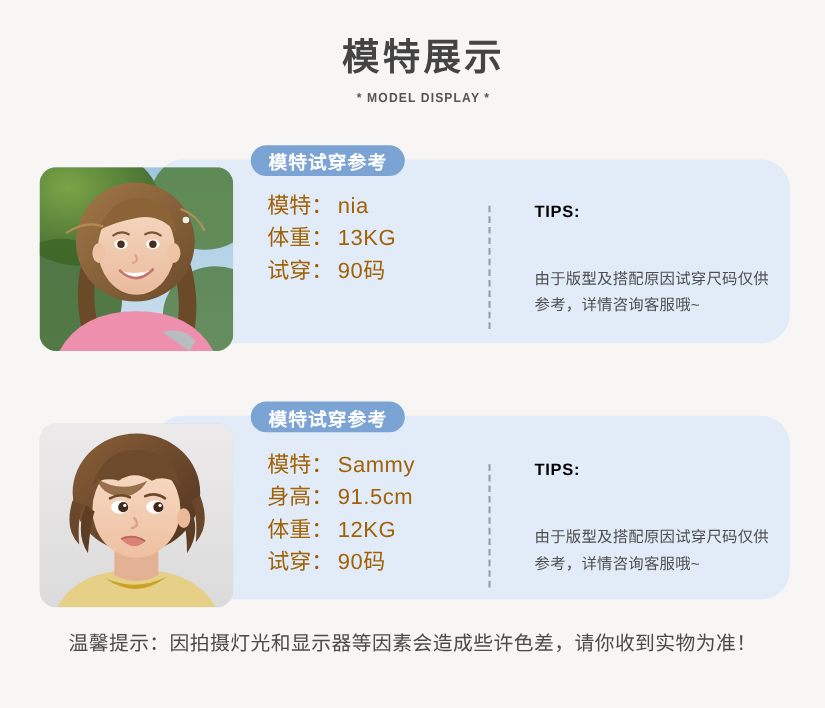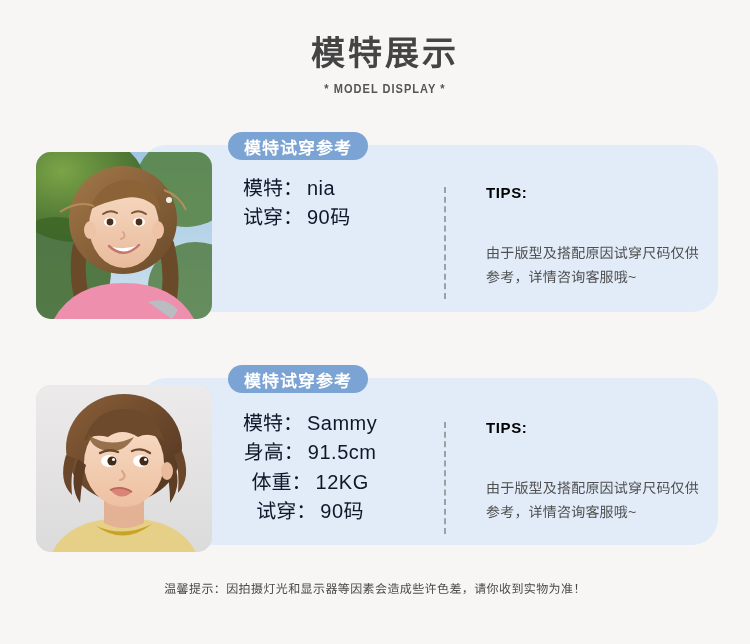--- a/index.html
+++ b/index.html
@@ -94,21 +94,21 @@
 
   .specs {
     position: absolute;
     left: 243px;
     top: 42px;
     z-index: 2;
   }
 
   .spec-row {
     font-size: 20px;
-    color: #0f172a;
+    color: #a16207;
     line-height: 1.47;
     white-space: nowrap;
     letter-spacing: 0.5px;
   }
   .spec-row .spec-label { letter-spacing: 0px; }
   .spec-row .spec-value { margin-left: 4px; }
 
   .divider {
     position: absolute;
     left: 444px;
@@ -137,32 +137,32 @@
 
   .tips-body {
     font-size: 14px;
     color: #4f4f4f;
     line-height: 1.72;
     letter-spacing: 0.2px;
     margin-top: 40px;
   }
 
   
-  .card-2 .specs { top: 44px; text-align: center; }
+  .card-2 .specs { top: 44px; }
   .card-2 .tips  { top: 54px; }
   .card-2 .divider { top: 57px; }
 
   
   .footer-note {
     position: absolute;
     left: 0;
     right: 0;
     bottom: 48px;
     text-align: center;
-    font-size: 12px;
+    font-size: 18px;
     color: #4b4b4b;
     letter-spacing: 0.4px;
   }
 </style>
 </head>
 <body>
 
 <div class="header">
   <div class="page-title">模特展示</div>
   <div class="page-subtitle">* MODEL DISPLAY *</div>
@@ -228,20 +228,23 @@
       <path d="M128 38 q16 6 22 20" stroke="#b98e58" stroke-width="2" fill="none" opacity="0.9"></path>
       <circle cx="133" cy="48" r="3" fill="#f2efe6"></circle>
     </svg>
   </div>
 
   <div class="badge">模特试穿参考</div>
 
   <div class="specs">
     <div class="spec-row">
       <span class="spec-label">模特：</span><span class="spec-value">nia</span>
+    </div>
+    <div class="spec-row">
+      <span class="spec-label">体重：</span><span class="spec-value">13KG</span>
     </div>
     <div class="spec-row">
       <span class="spec-label">试穿：</span><span class="spec-value">90码</span>
     </div>
   </div>
 
   <div class="divider"></div>
 
   <div class="tips">
     <div class="tips-title">TIPS:</div>

